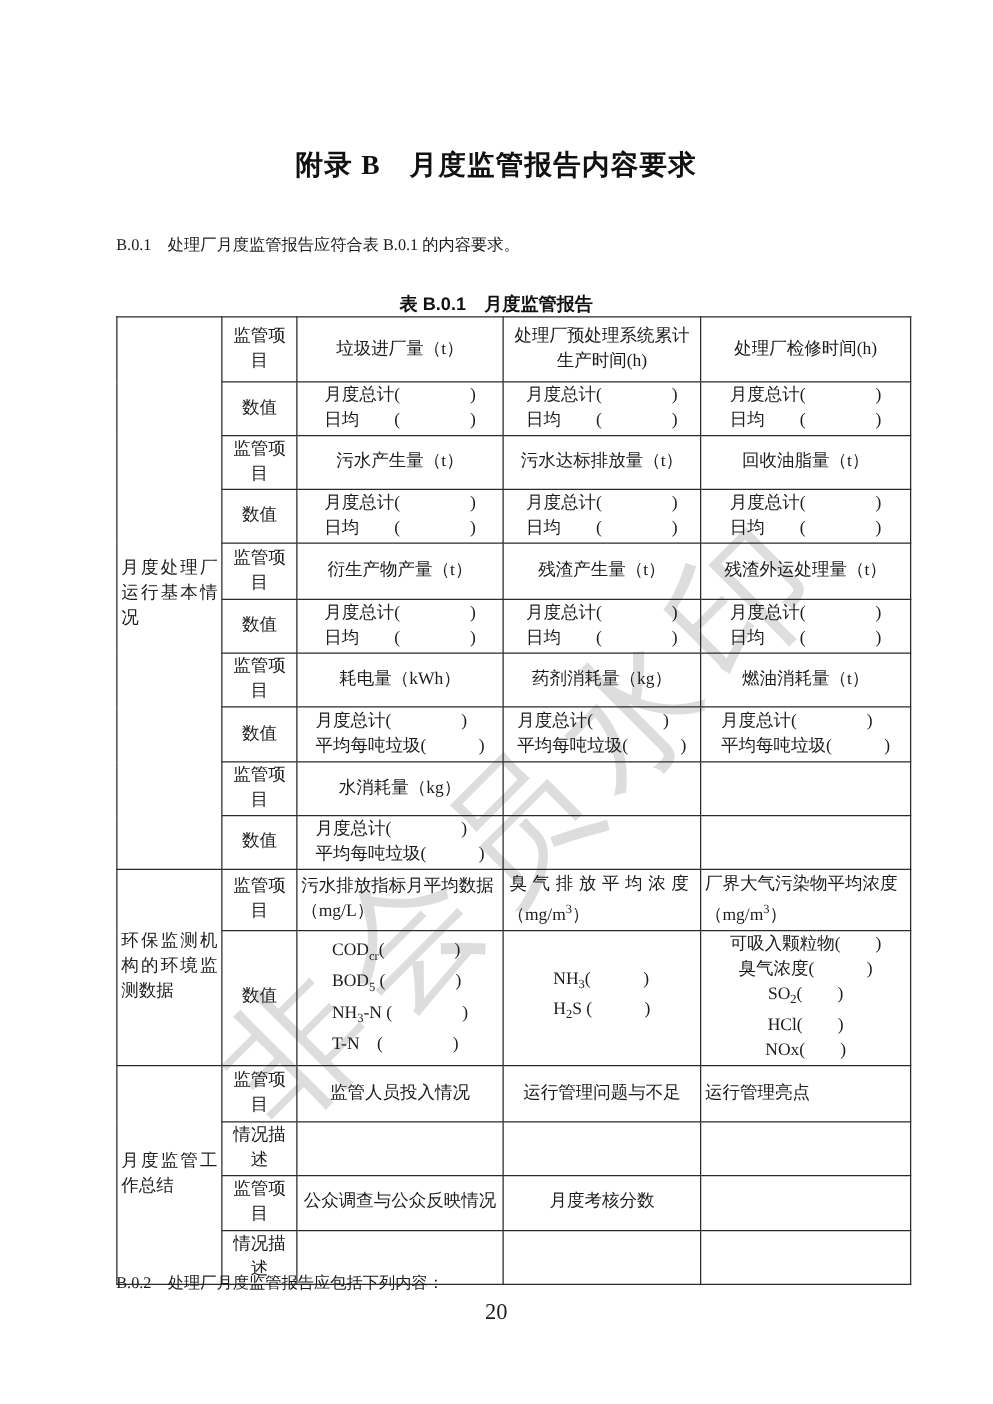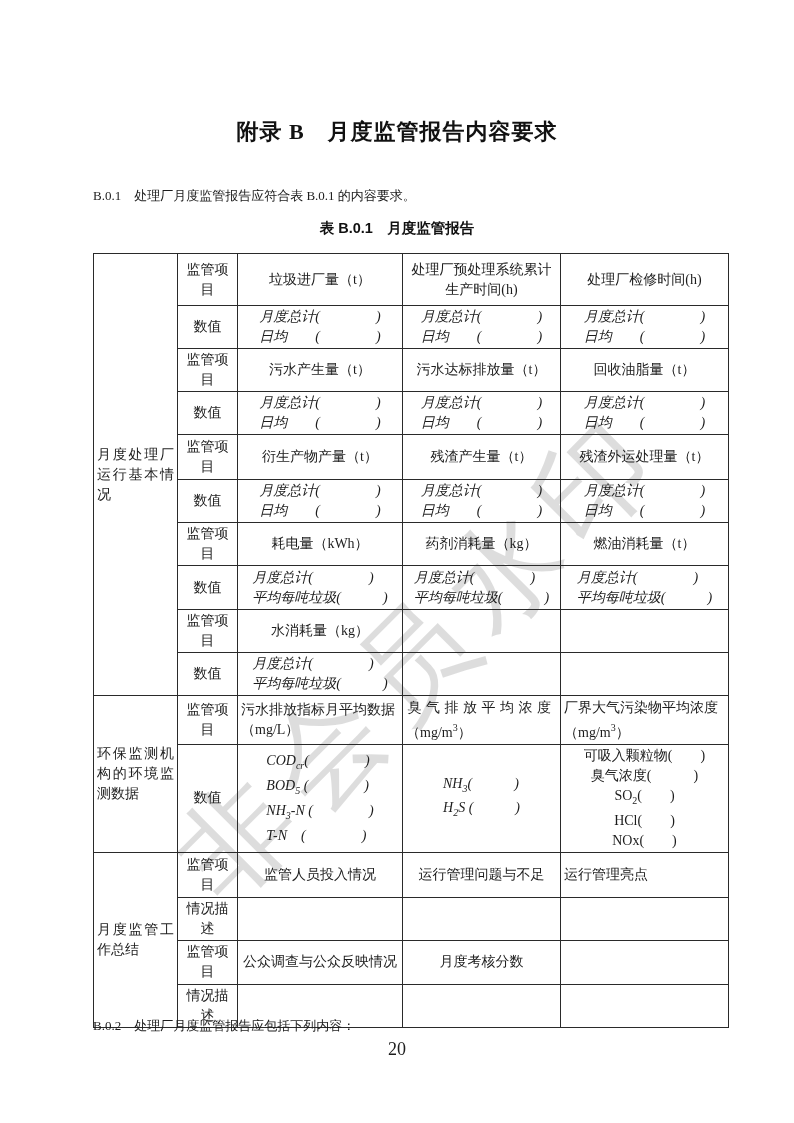--- a/index.html
+++ b/index.html
@@ -10,35 +10,35 @@
         transform:rotate(-45deg);font-size:112px;letter-spacing:14px;line-height:1;
         color:#000;opacity:0.13;white-space:nowrap;z-index:0;pointer-events:none;
         font-family:"Liberation Sans","DejaVu Sans",sans-serif;}
   .content{position:relative;z-index:1;}
   .doc-title{position:absolute;top:117px;left:0;width:100%;text-align:center;
         font-family:Liberation Serif, serif;
         font-weight:700;font-size:22px;letter-spacing:1px;color:#111;}
   .clause{position:absolute;left:93px;width:640px;font-size:13px;}
   .clause-b01{top:187px;}
   .clause-b02{top:1017px;}
-  .tbl-caption{position:absolute;top:219px;left:0;width:100%;text-align:center;
+  .tbl-caption{position:absolute;top:234px;left:0;width:100%;text-align:center;
         font-family:"Liberation Sans","DejaVu Sans",sans-serif;
         font-weight:700;font-size:14.5px;color:#111;}
   .page-number{position:absolute;top:1039px;left:0;width:100%;text-align:center;font-size:18px;}
 
   table.report{position:absolute;top:253px;left:93px;width:635px;
         border-collapse:collapse;table-layout:fixed;}
   table.report td{border:1px solid #2a2a2a;font-size:14px;line-height:20px;
         padding:1px 3px;vertical-align:middle;color:#1c1c1c;overflow:hidden;}
   td.sec{text-align:justify;text-justify:inter-ideograph;padding:2px 7px;line-height:22px;}
   td.lbl{text-align:center;line-height:21px;}
   td.hc{text-align:center;}
   td.hd2{text-align:left;padding:2px 3px;line-height:23px;}
   td.hd2 .sp{letter-spacing:4.5px;text-align:center;}
-  td.vals{text-align:center;font-style:italic;}
+  td.vals{text-align:center;}
   td.vals .blk{display:inline-block;text-align:left;}
   td.vc{text-align:center;line-height:19.5px;}
   td.hleft{text-align:left;padding-left:4px;}
   tr.h52{height:52px;} tr.h49{height:49px;} tr.h45{height:45px;} tr.h44{height:44px;}
   tr.h43{height:43px;} tr.h42{height:42px;} tr.h41{height:41px;} tr.h98{height:98px;}
   sub{font-size:10px;} sup{font-size:10px;}
 </style>
 </head>
 <body>
 

